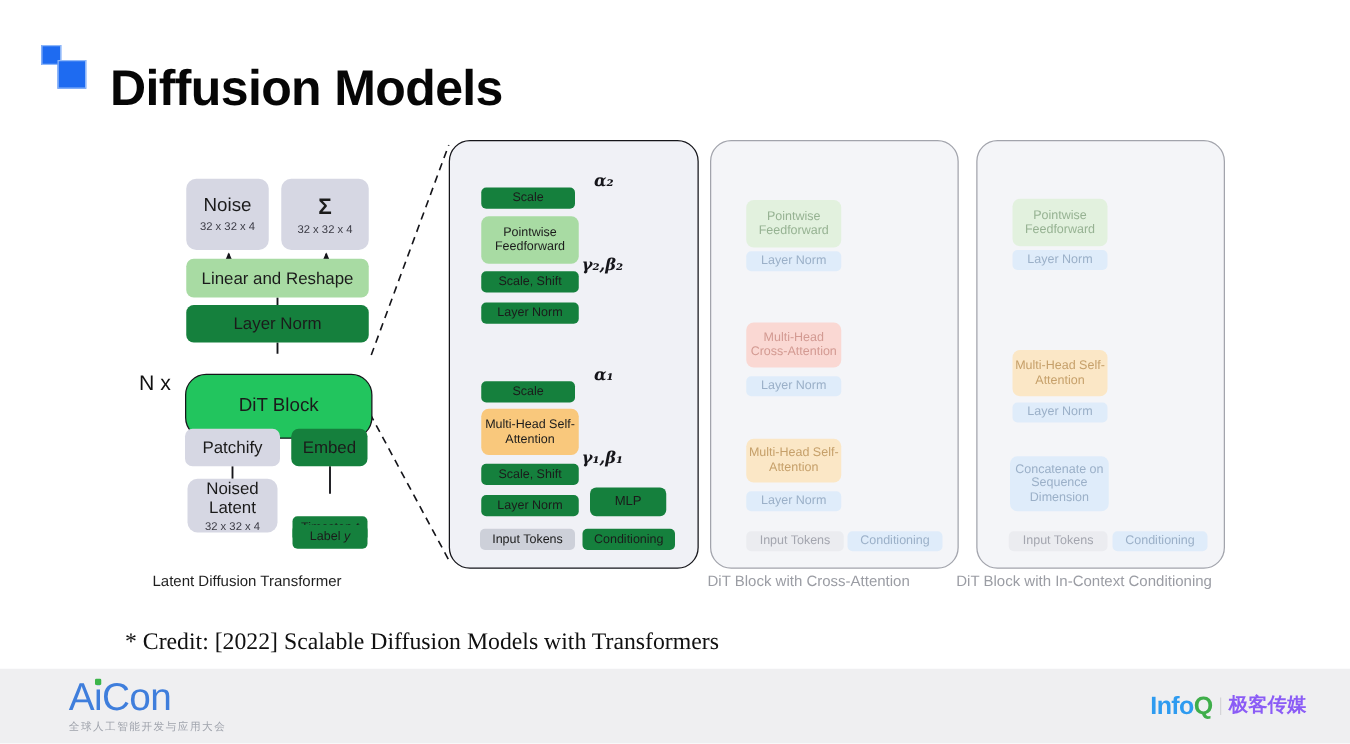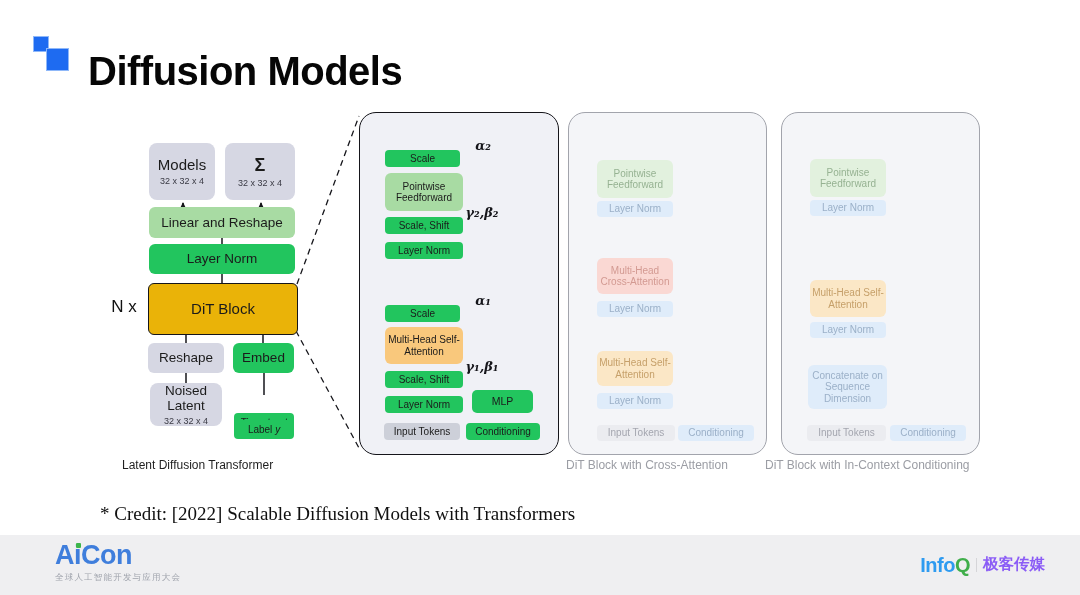--- a/index.html
+++ b/index.html
@@ -8,38 +8,38 @@
 
   
   .hdr-icon{position:absolute;left:32px;top:35px;width:38px;height:36px;}
   .sq-small{position:absolute;left:1px;top:1px;width:14px;height:14px;background:#1E6BF1;border:1px solid #8FB8F9;}
   .sq-big{position:absolute;left:14px;top:13px;width:21px;height:21px;background:#1E6BF1;border:1px solid #8FB8F9;}
   .title{position:absolute;left:88px;top:22px;font-size:40px;font-weight:800;color:#060606;letter-spacing:-0.5px;}
 
   
   .box{position:absolute;display:flex;flex-direction:column;align-items:center;justify-content:center;
        text-align:center;border-radius:6px;color:#1b1b1b;line-height:1.12;}
-  .blue{background:#22c55e}
+  .blue{background:#15803d}
   .green{background:#A8DBA3}
   .orange{background:#F9C87C}
   .grayb{background:#D6D7E3}
   .grayd{background:#CDD0D9}
   .fgreen{background:#E2F1DE;color:#96B292}
   .fblue{background:#DFECFA;color:#9BB0C8}
   .fred{background:#FAD8D3;color:#D39A92}
   .forange{background:#FBE7C6;color:#C6A06A}
   .fgray{background:#EBECF0;color:#A4A6AF}
   .f15{font-size:15px}
   .f14{font-size:13.5px}
   .f10{font-size:10px}
   .f10b{font-size:10.5px}
   .dims{font-size:9px;color:#3a3a44;margin-top:2px}
   .sigma{font-size:18px;font-weight:bold}
 
-  .ditblock{background:#eab308;border:1.6px solid #15151a;border-radius:6px;}
+  .ditblock{background:#22c55e;border:1.6px solid #15151a;border-radius:17px;margin-top:16px;}
   .nx{position:absolute;left:104px;top:297px;width:40px;font-size:17px;color:#111;text-align:center;}
 
   .panel{position:absolute;border-radius:17px;}
   .panel-active{left:359px;top:112px;width:198px;height:341px;background:#F0F1F6;border:1.7px solid #15151a;}
   .panel-cross{left:568px;top:112px;width:197px;height:341px;background:#F4F5F8;border:1.4px solid #A2A4AC;}
   .panel-ctx{left:781px;top:112px;width:197px;height:341px;background:#F4F5F8;border:1.4px solid #A2A4AC;}
 
   .caption{position:absolute;top:458px;font-size:12px;text-align:left;}
   .cap-dark{color:#1f1f1f}
   .cap-gray{color:#9B9DA4}
@@ -49,21 +49,21 @@
 
   .wires{position:absolute;left:0;top:0;pointer-events:none;}
 
   
   .credit{position:absolute;left:100px;top:503px;margin:0;font-family:"Liberation Serif",serif;
           font-size:19px;color:#101010;}
 
   
   .footer{position:absolute;left:0;top:535px;width:1080px;height:60px;background:#EFEFF1;}
   .aicon{position:absolute;left:55px;top:7px;}
-  .aicon-word{font-size:27px;font-weight:700;color:#3F7EDC;letter-spacing:-0.5px;line-height:1;position:relative;}
+  .aicon-word{font-size:31px;font-weight:400;color:#3F7EDC;letter-spacing:-0.5px;line-height:1;position:relative;}
   .aicon-dot{position:absolute;left:21px;top:1px;width:5px;height:5px;background:#3CB54A;border-radius:1px;}
   .aicon-tag{font-size:8.5px;color:#9FA3AC;letter-spacing:1.2px;margin-top:3px;}
   .infoq{position:absolute;right:35px;top:19px;display:flex;align-items:center;gap:6px;}
   .infoq-word{font-size:20px;font-weight:800;letter-spacing:-0.5px;line-height:1;}
   .infoq-info{color:#2E9BF0}
   .infoq-q{color:#3FAE4A}
   .infoq-sep{width:1px;height:14px;background:#D5D5D8;}
   .infoq-media{font-size:15.5px;font-weight:700;color:#8b5cf6;}
 </style>
 </head>
@@ -172,32 +172,32 @@
       <circle cx="633" cy="337" r="7"></circle>
         <path d="M629,337 L637,337 M633,333 L633,341"></path>
       <circle cx="846" cy="141" r="7"></circle>
         <path d="M842,141 L850,141 M846,137 L846,145"></path>
       <circle cx="846" cy="249" r="7"></circle>
         <path d="M842,249 L850,249 M846,245 L846,253"></path>
     </g>
   </svg>
 
   <div class="box grayb f15" style="left:149px;top:143px;width:66px;height:57px;border-radius:8px">
-    <span>Models</span>
+    <span>Noise</span>
     <span class="dims">32 x 32 x 4</span>
   </div>
   <div class="box grayb" style="left:225px;top:143px;width:70px;height:57px;border-radius:8px">
     <span class="sigma">Σ</span>
     <span class="dims">32 x 32 x 4</span>
   </div>
   <div class="box green f14" style="left:149px;top:207px;width:146px;height:31px">Linear and Reshape</div>
   <div class="box blue f14" style="left:149px;top:244px;width:146px;height:30px">Layer Norm</div>
   <div class="box ditblock f15" style="left:148px;top:283px;width:148px;height:50px">DiT Block</div>
   <div class="nx">N x</div>
-  <div class="box grayb f14" style="left:148px;top:343px;width:76px;height:30px">Reshape</div>
+  <div class="box grayb f14" style="left:148px;top:343px;width:76px;height:30px">Patchify</div>
   <div class="box blue f14" style="left:233px;top:343px;width:61px;height:30px">Embed</div>
   <div class="box grayb f14" style="left:150px;top:383px;width:72px;height:43px;border-radius:8px">
     <span>Noised Latent</span>
     <span class="dims">32 x 32 x 4</span>
   </div>
   <div class="box blue f10" style="left:234px;top:413px;width:60px;height:20px;border-radius:4px">
     <span><span>Timestep</span> <i>t</i></span>
   </div>
   <div class="box blue f10" style="left:234px;top:420px;width:60px;height:19px;border-radius:4px">
     <span><span>Label</span> <i>y</i></span>

